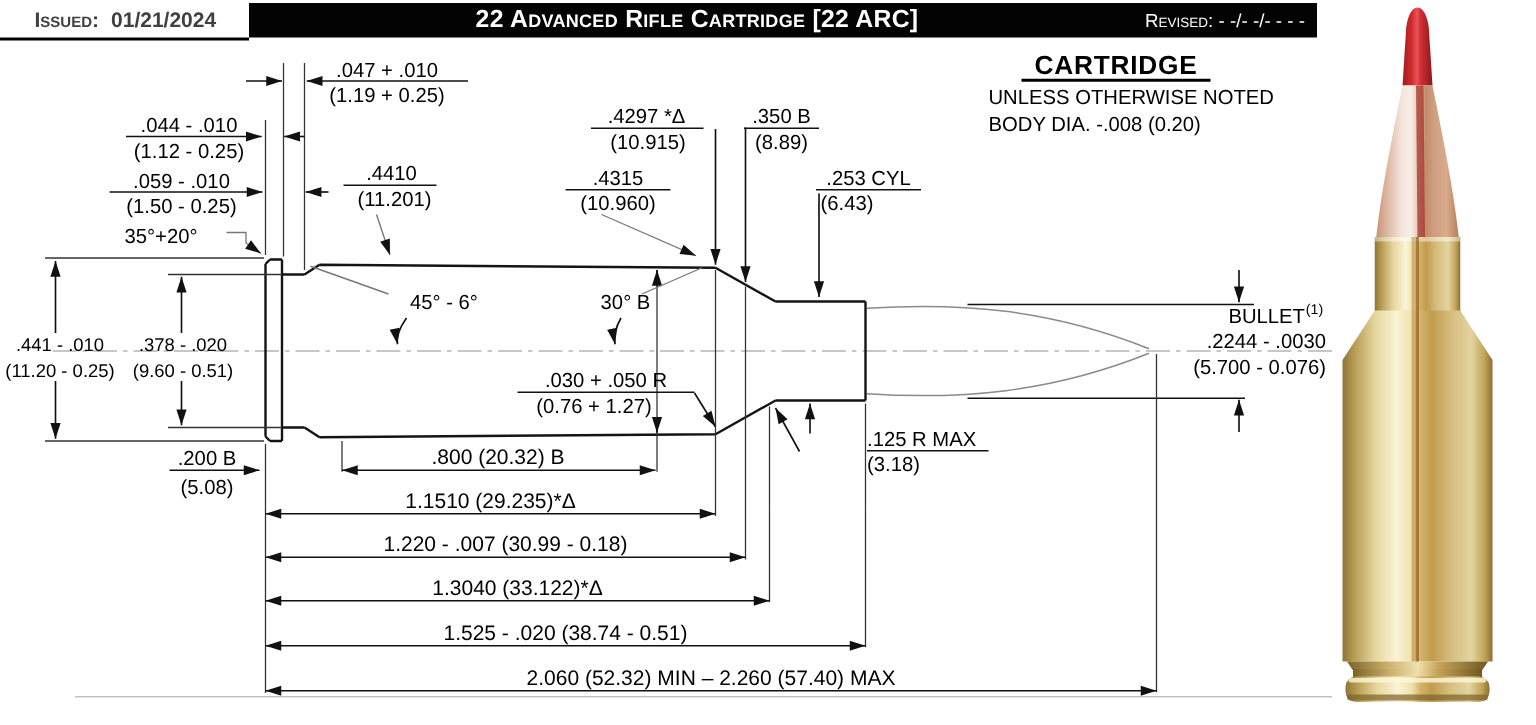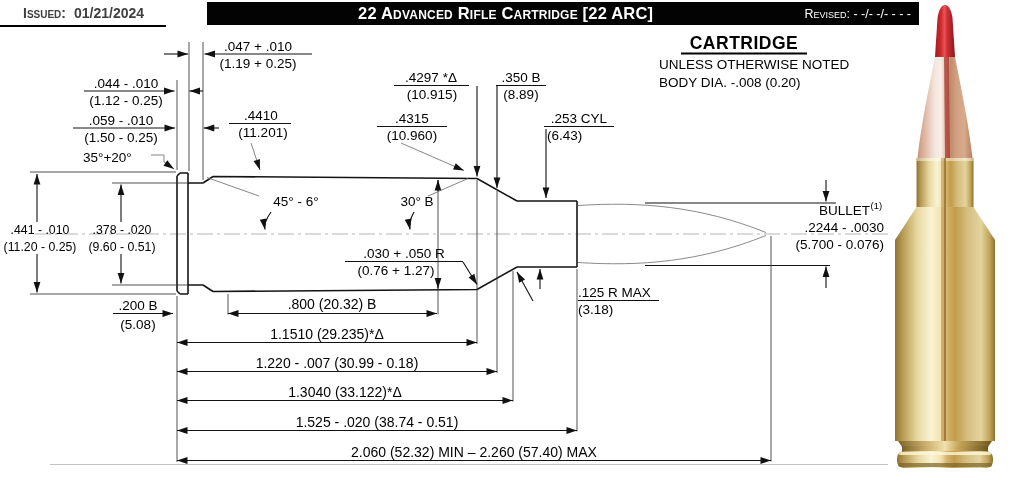--- a/index.html
+++ b/index.html
@@ -3,21 +3,21 @@
 <meta charset="utf-8">
 <style>
   html,body{margin:0;padding:0;background:#fff;}
   .stage{position:relative;width:1024px;height:483px;background:#fff;overflow:hidden;
          font-family:"Liberation Sans",sans-serif;}
   .issued{position:absolute;left:5px;top:5px;font-weight:bold;font-variant:small-caps;
           font-size:14px;color:#404040;white-space:nowrap;margin-left:18px;}
   .issued .date{margin-left:8px;font-variant:normal;}
   .issued-rule{position:absolute;left:0;top:25px;width:166px;height:2px;background:#000;}
   .titlebar{position:absolute;left:166px;top:2px;width:712px;height:23px;background:#030303;
-            display:flex;align-items:center;color:#fff;margin-left:41px;}
+            display:flex;align-items:center;color:#fff;}
   .title{flex:1;text-align:center;font-weight:bold;font-variant:small-caps;font-size:16.5px;
          white-space:nowrap;letter-spacing:.2px;}
   .revised{font-weight:normal;font-variant:small-caps;font-size:12.5px;padding-right:8px;
            white-space:nowrap;}
   svg{position:absolute;left:0;top:0;font-family:"Liberation Sans",sans-serif;}
   .t{font-size:13.5px;fill:#000;}
   .td{font-size:14px;fill:#000;}
   .ts{font-size:12.3px;fill:#000;}
   .sup{font-size:9.5px;fill:#000;}
   .note-h{font-size:17.5px;font-weight:bold;fill:#000;letter-spacing:.5px;}

